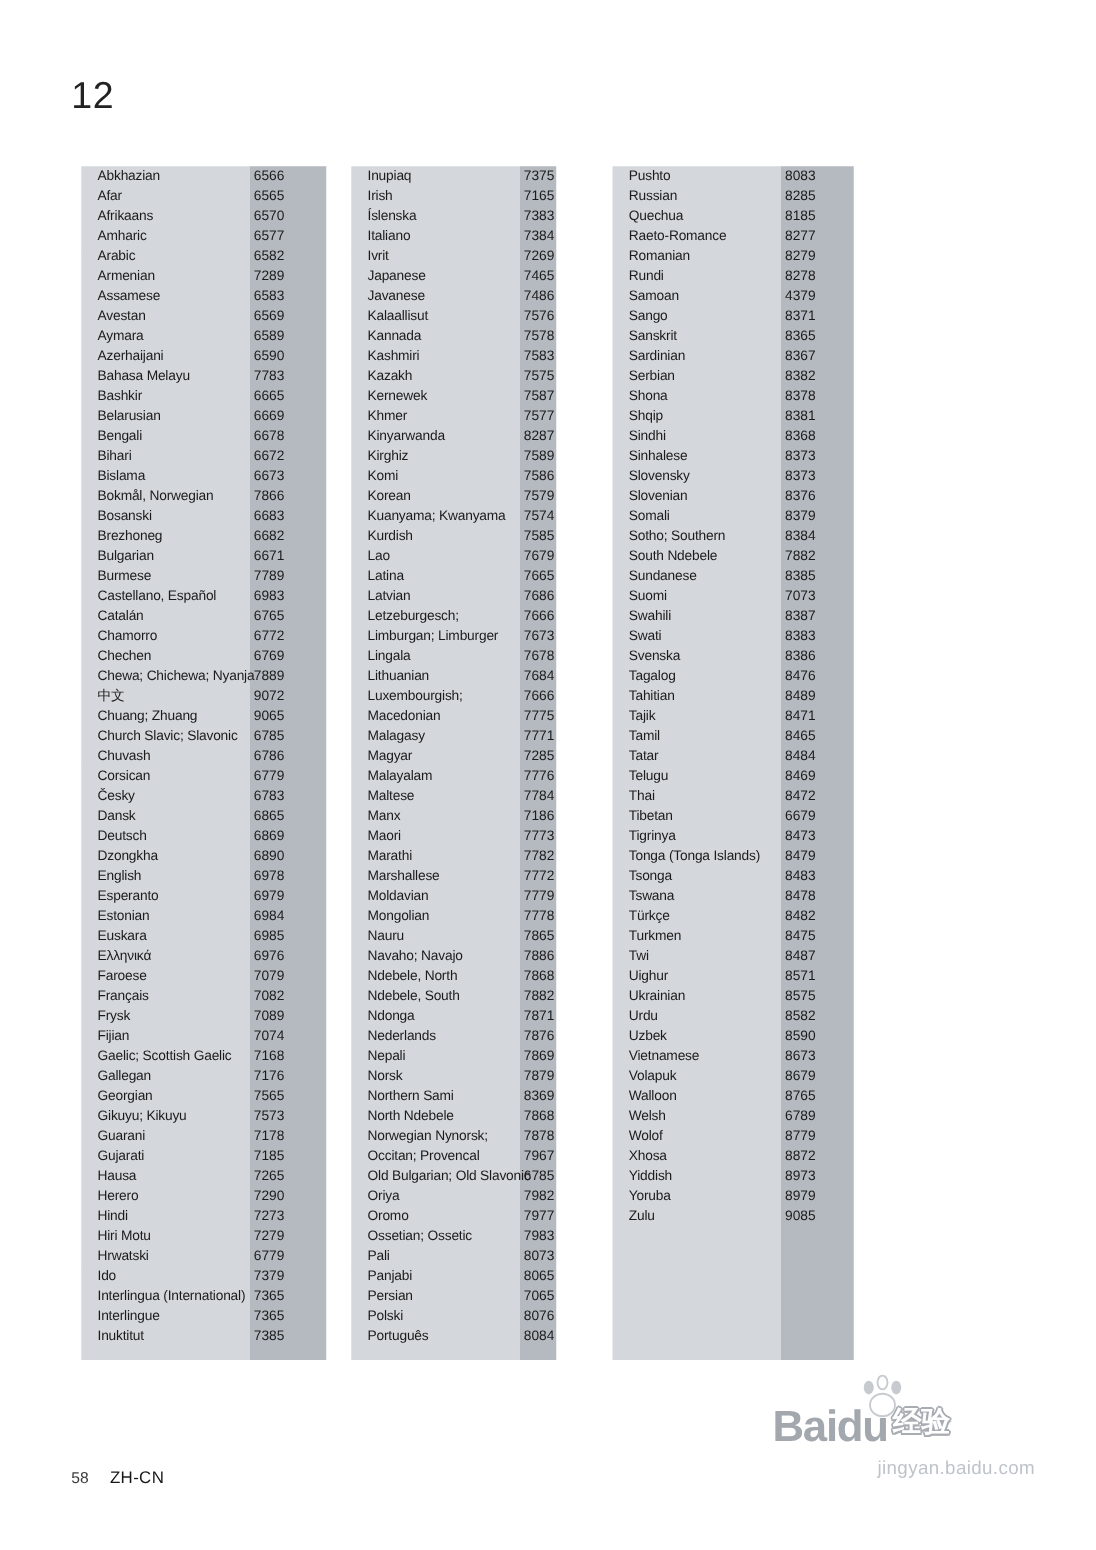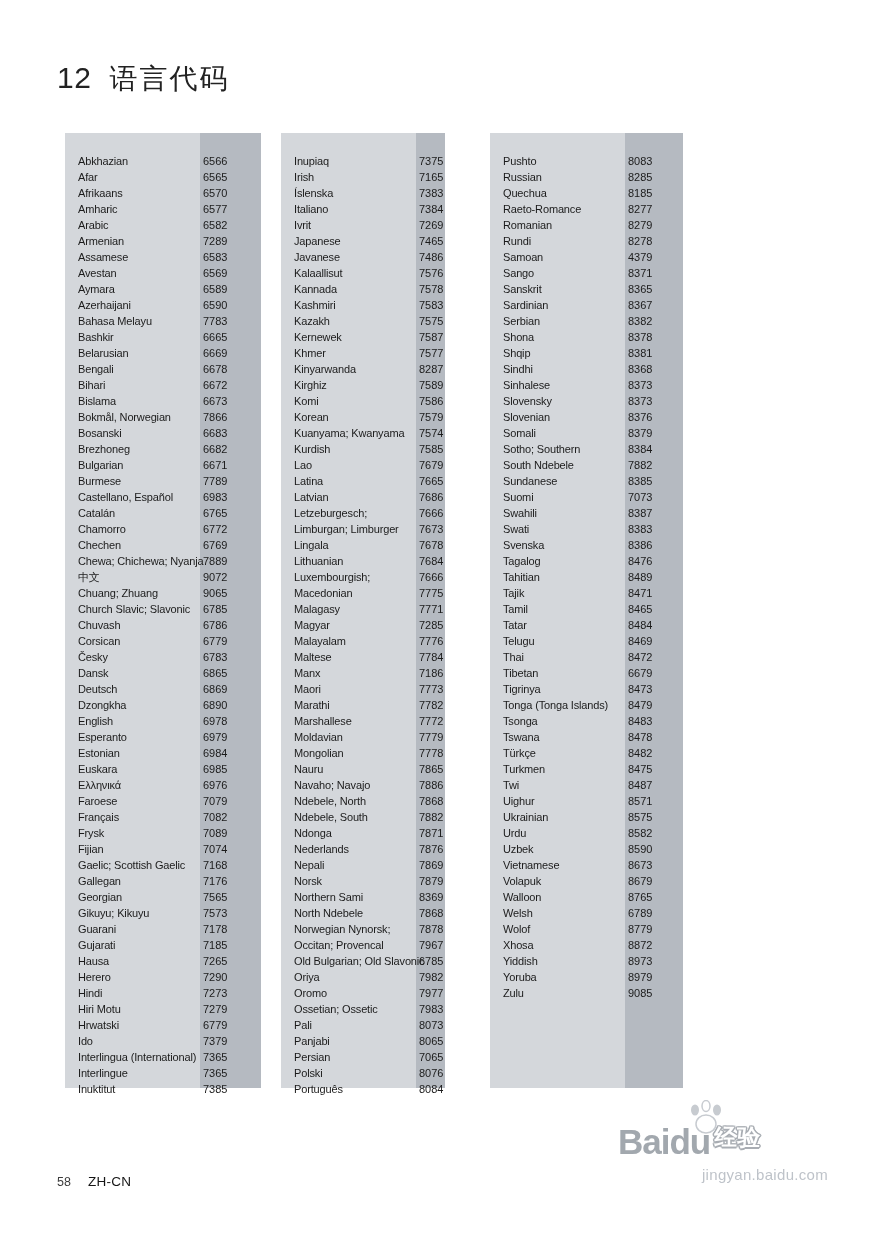--- a/index.html
+++ b/index.html
@@ -7,21 +7,21 @@
     width:877px;height:1240px;position:relative;background:#ffffff;
     font-family:"Liberation Sans",sans-serif;color:#1b1b1b;overflow:hidden;
   }
   
   .page-title{position:absolute;left:57px;top:60px;display:flex;align-items:baseline;color:#222;}
   .page-title .num{font-size:30px;letter-spacing:.5px;}
   .page-title .txt{font-size:28px;margin-left:18px;letter-spacing:2px;}
 
   
   .lang-table{
-    position:absolute;top:133px;height:955px;box-sizing:border-box;padding-top:20px;
+    position:absolute;top:133px;height:955px;box-sizing:border-box;padding-top:0;
     background:linear-gradient(to right,#d4d7db 135px,#b5bac1 135px);
     font-size:11px;line-height:16px;
   }
   .lang-table.c1{left:65px;width:196px;}
   .lang-table.c2{left:281px;width:164px;}
   .lang-table.c3{left:490px;width:193px;}
   .row{display:grid;grid-template-columns:138px 1fr;height:16px;}
   .lang{padding-left:13px;white-space:nowrap;letter-spacing:-0.15px;}
   .code{white-space:nowrap;}
 
@@ -38,21 +38,20 @@
     text-shadow:-1.5px 0 #a2a7ad,1.5px 0 #a2a7ad,0 -1.5px #a2a7ad,0 1.5px #a2a7ad,
                 -1px -1px #a2a7ad,1px 1px #a2a7ad,-1px 1px #a2a7ad,1px -1px #a2a7ad;}
   .wm-paw{position:absolute;left:68px;top:-22px;}
   .wm-url{font-size:15px;color:#b9bec5;text-align:right;margin-top:4px;letter-spacing:.3px;}
 </style>
 </head>
 <body>
 
 <div class="page-title">
   <span class="num">12</span>
-  <span class="txt">语言代码</span>
 </div>
 
 <div class="lang-table c1">
     <div class="row">
       <span class="lang">Abkhazian</span>
       <span class="code">6566</span>
     </div>
     <div class="row">
       <span class="lang">Afar</span>
       <span class="code">6565</span>

